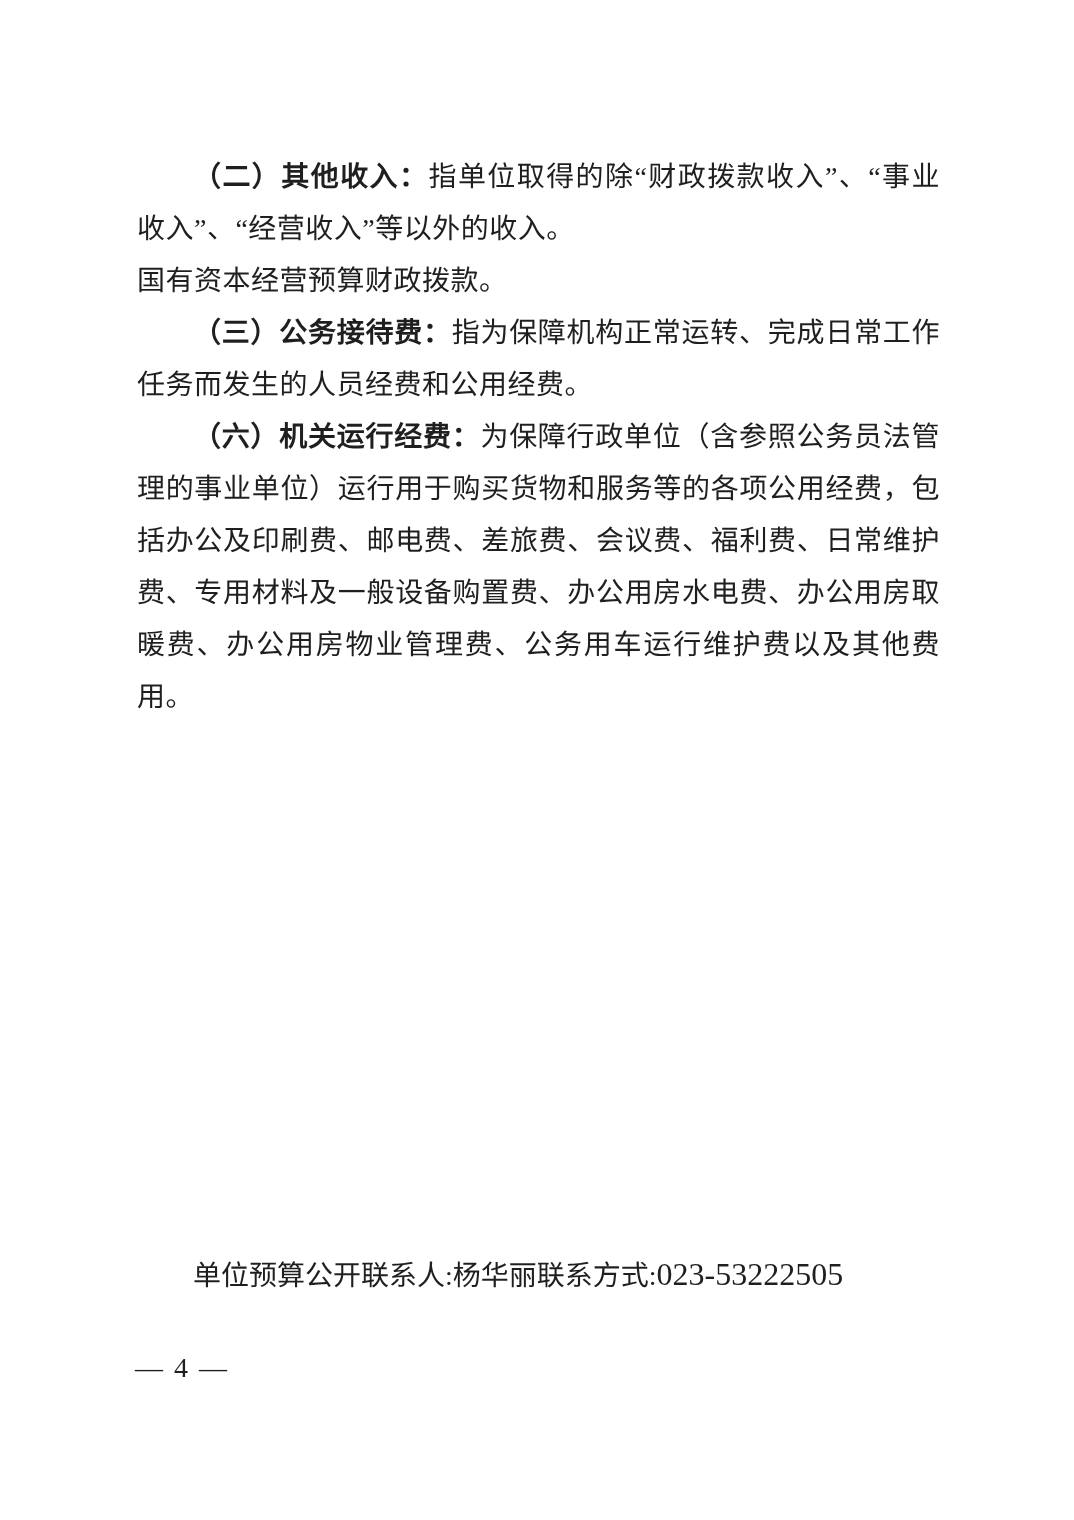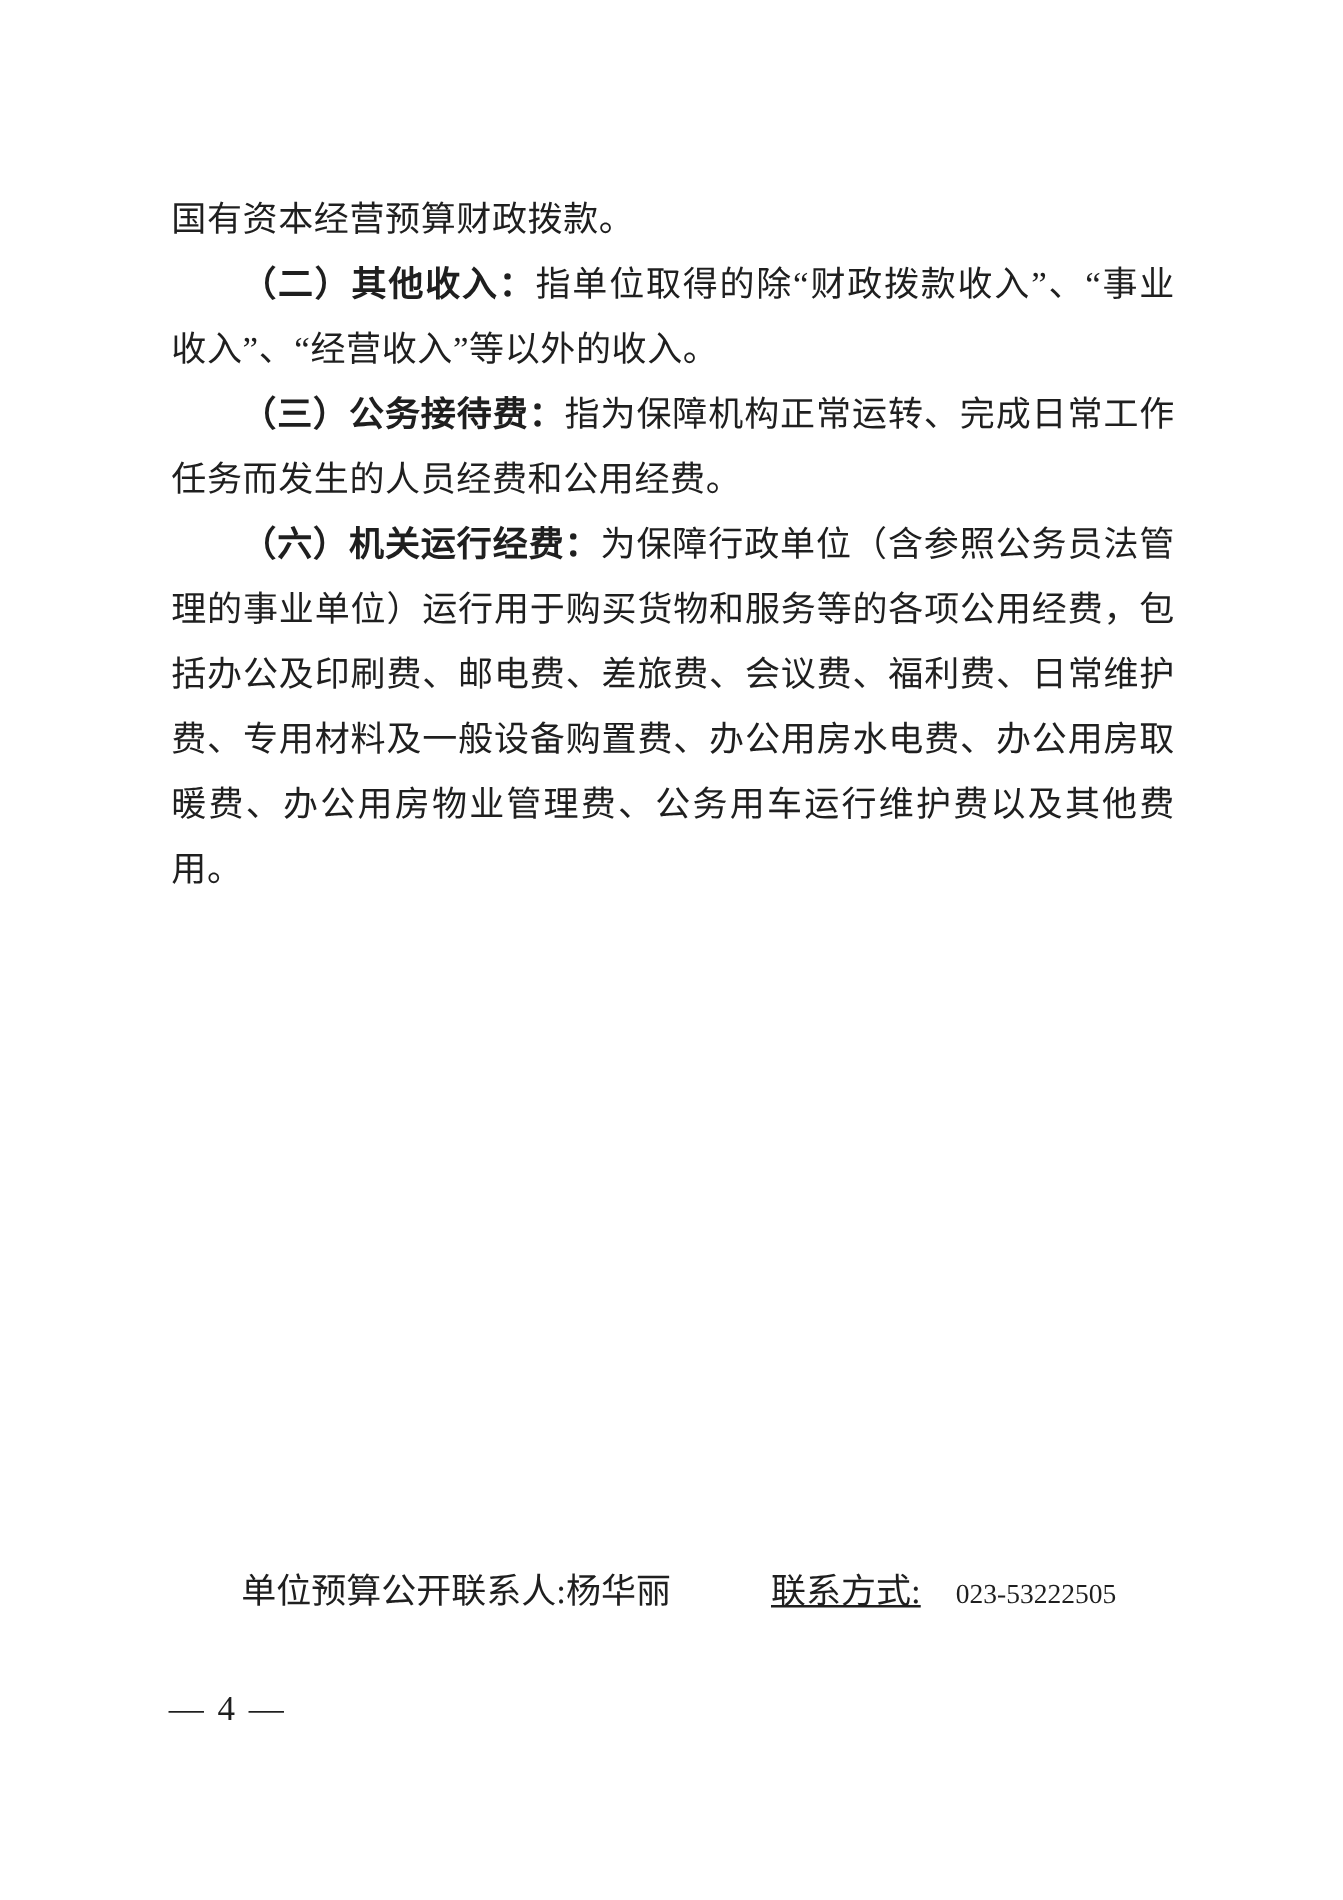--- a/index.html
+++ b/index.html
@@ -40,48 +40,45 @@
   .contact-line {
     position: absolute;
     left: 193px;
     top: 1253px;
     width: 760px;
     font-size: 28px;
     line-height: 42px;
     white-space: nowrap;
   }
   .contact-line .method-label {
-    margin-left: 80px;
-    text-decoration: underline;
   }
   .contact-line .phone {
     font-family: "Liberation Serif", serif;
-    font-size: 22px;
+    font-size: 32px;
     letter-spacing: 0;
-    margin-left: 28px;
   }
   .page-number {
     position: absolute;
     left: 135px;
     top: 1347px;
     font-size: 28px;
     line-height: 42px;
     letter-spacing: 2px;
   }
 </style>
 </head>
 <body>
 
 <div class="page">
 
   <div class="body-text">
 
+    <p class="para"><span class="lead">（二）其他收入：</span><span>指单位取得的除“财政拨款收入”、“事业收入”、“经营收入”等以外的收入。</span></p>
+
     <p class="para continuation"><span>国有资本经营预算财政拨款。</span></p>
-
-    <p class="para"><span class="lead">（二）其他收入：</span><span>指单位取得的除“财政拨款收入”、“事业收入”、“经营收入”等以外的收入。</span></p>
 
     <p class="para"><span class="lead">（三）公务接待费：</span><span>指为保障机构正常运转、完成日常工作任务而发生的人员经费和公用经费。</span></p>
 
 
 
     <p class="para"><span class="lead">（六）机关运行经费：</span><span>为保障行政单位（含参照公务员法管理的事业单位）运行用于购买货物和服务等的各项公用经费，包括办公及印刷费、邮电费、差旅费、会议费、福利费、日常维护费、专用材料及一般设备购置费、办公用房水电费、办公用房取暖费、办公用房物业管理费、公务用车运行维护费以及其他费用。</span></p>
 
   </div>
 
   <div class="contact-line">

